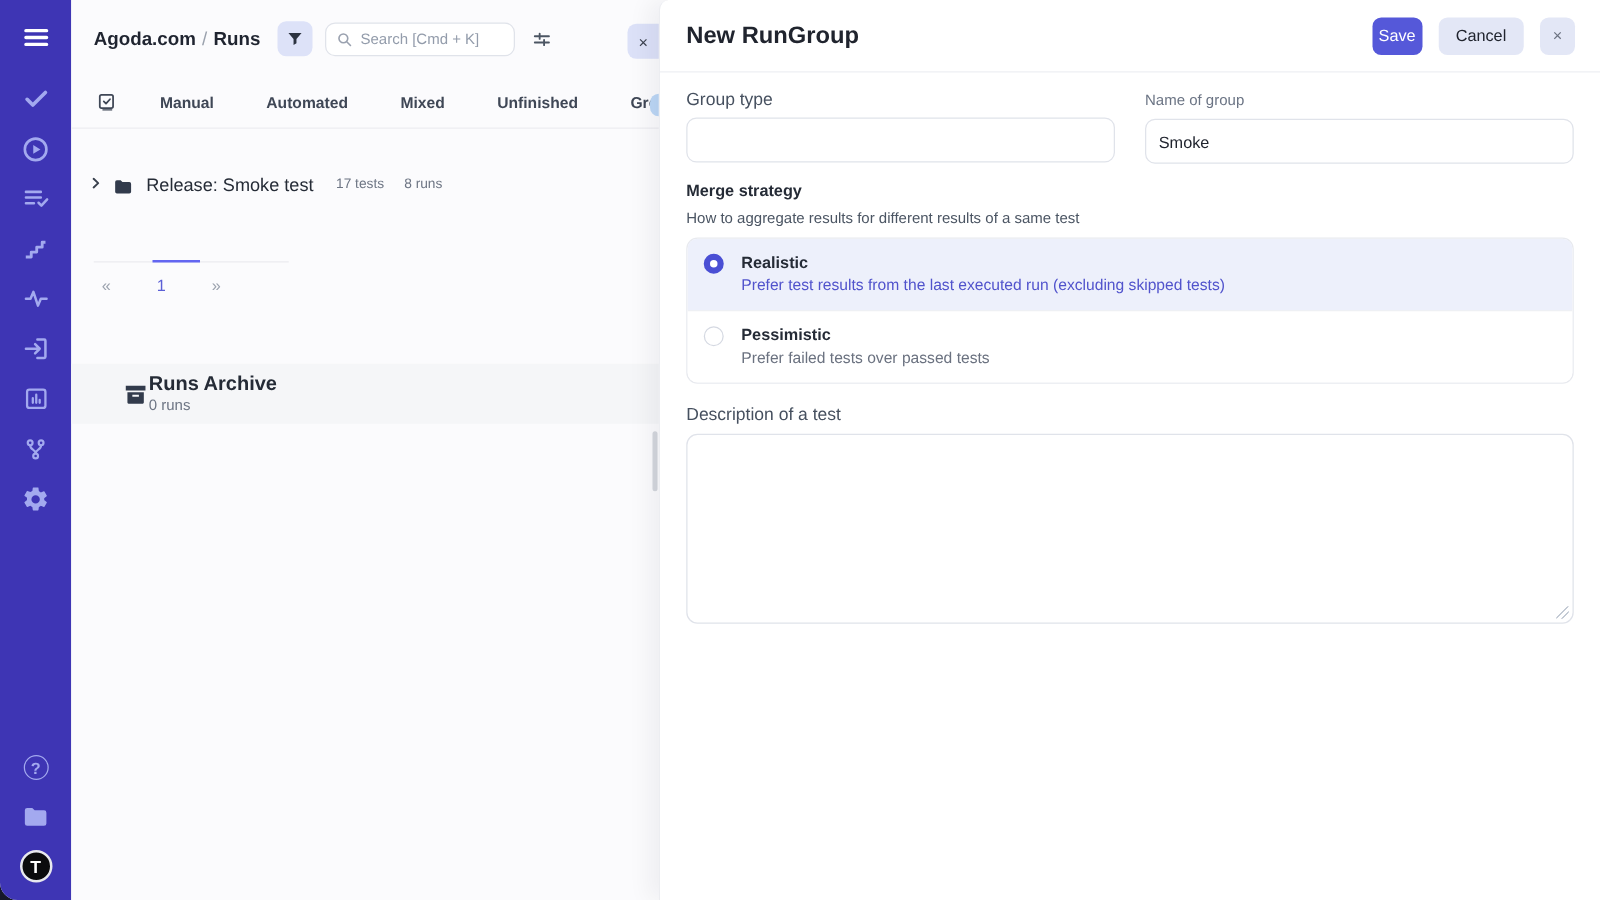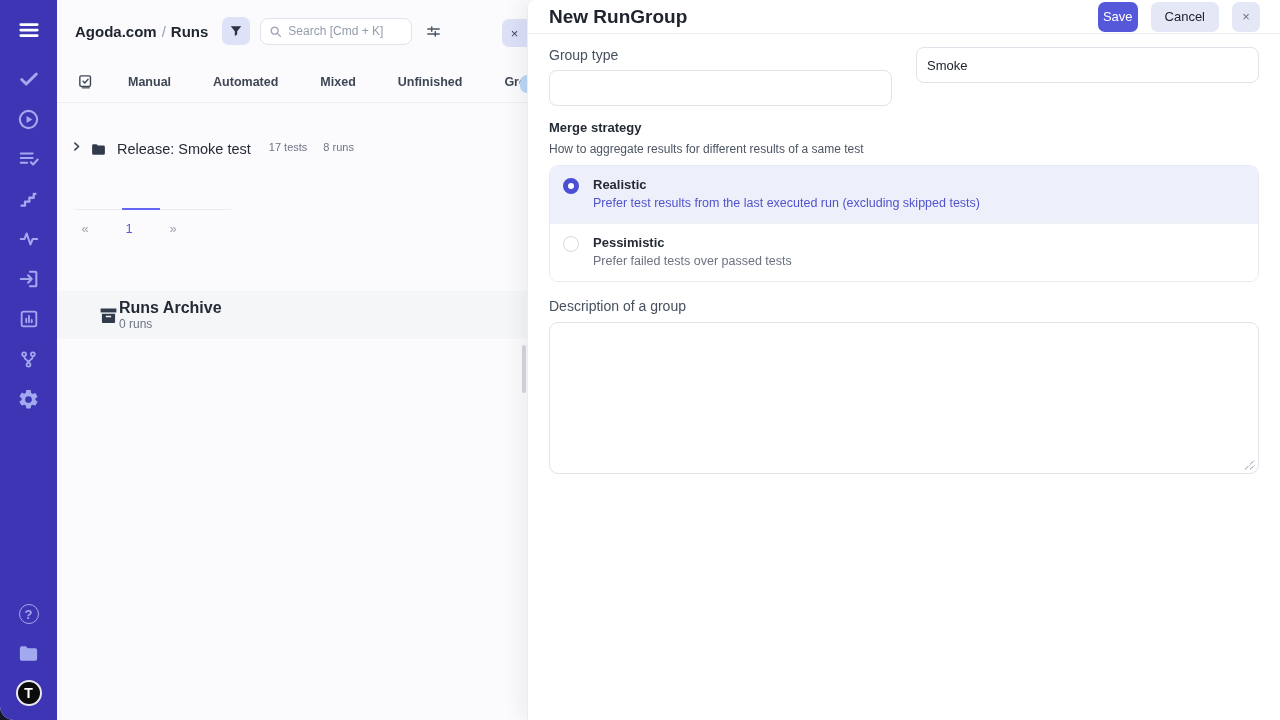--- a/index.html
+++ b/index.html
@@ -76,21 +76,21 @@
   .lp-close { position:absolute; top:19px; right:0; width:25px; height:28px; background:#dce1f8;
               border:none; border-radius:7px 0 0 7px; color:#3c4250; font-size:13px;
               display:flex; align-items:center; justify-content:center; cursor:pointer; }
   .lp-scrollthumb { position:absolute; top:345px; right:1px; width:4px; height:48px;
                     background:#d4d7dd; border-radius:2px; }
 
   
   .drawer { position:absolute; top:0; right:0; bottom:0; width:753px; background:#ffffff;
             border-left:1px solid #ecedf1; border-top-left-radius:8px;
             box-shadow:-8px 0 18px rgba(15,23,42,0.05); }
-  .dr-header { display:flex; align-items:center; height:34px; padding:0 20px 0 21px;
+  .dr-header { display:flex; align-items:center; height:58px; padding:0 20px 0 21px;
                border-bottom:1px solid #eef0f3; }
   .dr-title { font-size:19px; font-weight:bold; color:#20242e; flex:1; }
   .btn { font-family:"Liberation Sans", sans-serif; font-size:13px; border:none; border-radius:7px;
          height:30px; cursor:pointer; }
   .btn-save { background:#5558d9; color:#ffffff; padding:0 5px; }
   .btn-cancel { background:#e3e7f6; color:#20242e; padding:0 14px; margin-left:13px; }
   .btn-x { background:#e3e7f6; color:#6b7280; width:28px; margin-left:13px; font-size:13px; }
 
   .dr-body { padding:13px 21px 0 21px; }
   .field-row { display:flex; gap:24px; }
@@ -302,20 +302,21 @@
       <button class="btn btn-x">×</button>
     </div>
 
     <div class="dr-body">
       <div class="field-row">
         <div class="field">
           <div class="field-label-lg">Group type</div>
           <input class="text-input" type="text" value="" style="">
         </div>
         <div class="field">
+          <div class="field-label-sm">Name of group</div>
           <input class="text-input" type="text" value="Smoke" style="">
         </div>
       </div>
 
       <div class="ms-label">Merge strategy</div>
       <div class="ms-hint">How to aggregate results for different results of a same test</div>
 
       <div class="options-card">
         <div class="option selected">
           <span class="radio"></span>
@@ -326,21 +327,21 @@
         </div>
         <div class="option">
           <span class="radio"></span>
           <span>
             <div class="opt-title">Pessimistic</div>
             <div class="opt-desc">Prefer failed tests over passed tests</div>
           </span>
         </div>
       </div>
 
-      <div class="desc-label">Description of a group</div>
+      <div class="desc-label">Description of a test</div>
       <div class="desc-wrap">
         <textarea class="desc-area" style=""></textarea>
         <span class="resize-grip"></span>
       </div>
     </div>
   </section>
 
 </div>
 
 </body></html>

